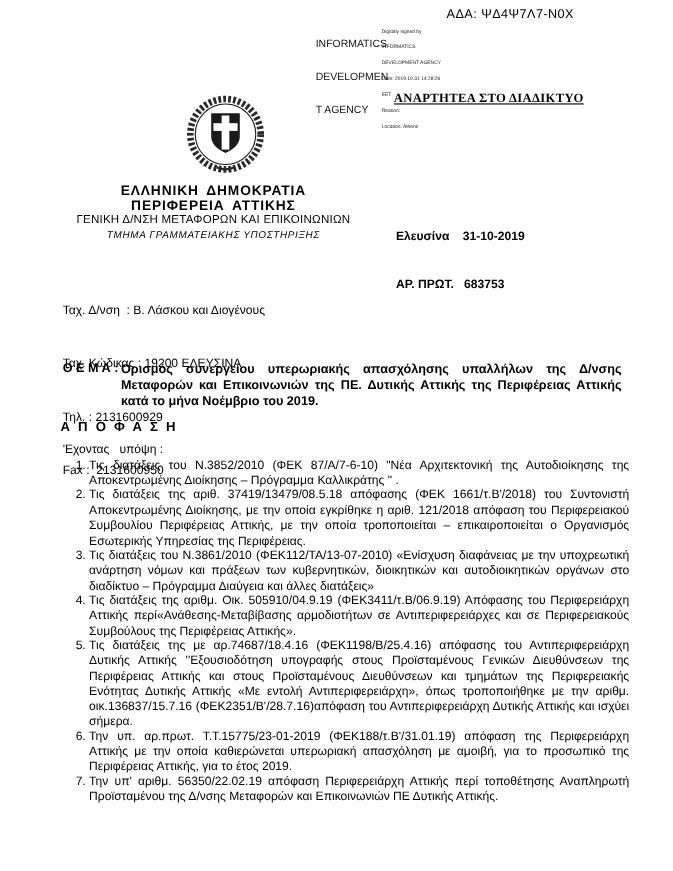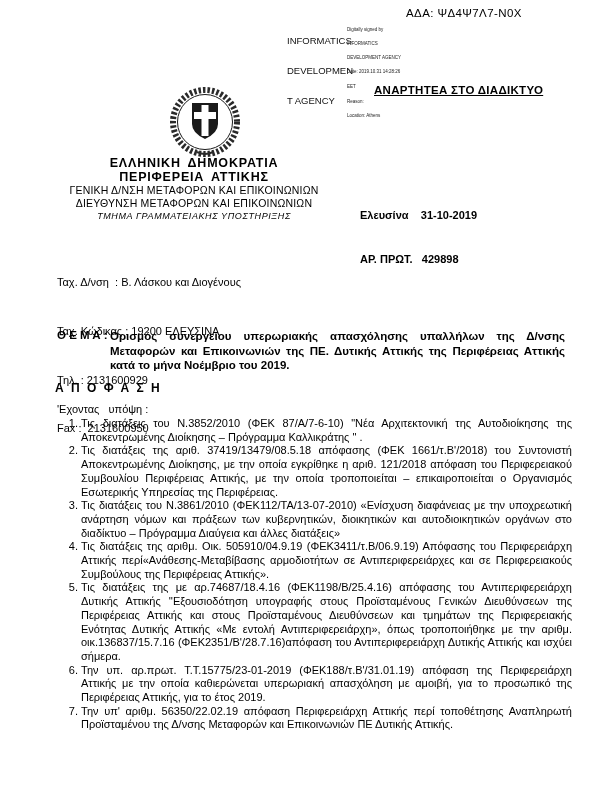--- a/index.html
+++ b/index.html
@@ -6,24 +6,24 @@
   .page{
     position:relative;width:612px;height:792px;background:#ffffff;
     font-family:"Liberation Sans",sans-serif;color:#000;overflow:hidden;
     margin:0 auto;
   }
   .abs{position:absolute;}
   .ada{left:406px;top:7px;font-size:11.5px;letter-spacing:0.4px;white-space:pre;}
   .sig-agency{left:287px;top:16px;font-size:9.5px;line-height:10px;color:#111;white-space:pre;}
   .sig-details{left:347px;top:17px;font-size:6px;line-height:6.4px;color:#222;
     transform:scale(0.75);transform-origin:top left;white-space:pre;}
-  .posted{left:374px;top:84px;font-size:11.5px;font-weight:bold;text-decoration:underline;
-    letter-spacing:0.3px;white-space:pre;}
+  .posted{left:358px;top:84px;font-size:11.5px;font-weight:bold;text-decoration:underline;
+    letter-spacing:0.3px;white-space:pre;font-family:Liberation Serif, serif;}
   .emblem{left:167px;top:86px;width:76px;height:74px;}
-  .orgblock{left:55px;top:156px;width:278px;text-align:center;}
+  .orgblock{left:55px;top:166px;width:278px;text-align:center;}
   .org-l1,.org-l2{font-size:12.5px;font-weight:bold;letter-spacing:0.8px;line-height:14px;word-spacing:3px;}
   .org-l3,.org-l4,.org-l5{font-size:10.5px;line-height:13px;letter-spacing:0.2px;}
   .org-l6{font-size:9px;line-height:13px;letter-spacing:0.6px;font-style:italic;}
   .contact{left:57px;top:242px;font-size:11px;line-height:16.2px;white-space:pre;}
   .dateblock{left:360px;top:179px;font-size:11px;font-weight:bold;line-height:14.5px;white-space:pre;}
   .subject{left:57px;top:329px;width:508px;display:flex;}
   .subject-label{width:53px;flex:0 0 53px;font-size:11.5px;font-weight:bold;white-space:pre;}
   .subject-text{flex:1;font-size:11.5px;font-weight:bold;line-height:14.6px;text-align:justify;}
   .decision{left:55px;top:381px;width:510px;text-align:left;font-size:12px;font-weight:bold;
     letter-spacing:2px;white-space:pre;}
@@ -63,34 +63,33 @@
     <path d="M25 17 h26 v21 q0 9 -13 15 q-13 -6 -13 -15 z" fill="#1a1a1a"></path>
     <rect x="34.5" y="19" width="7" height="31" fill="#ffffff"></rect>
     <rect x="27" y="26" width="22" height="7" fill="#ffffff"></rect>
     <path d="M30 66 q8 4 16 0" fill="none" stroke="#2a2a2a" stroke-width="2"></path>
   </svg>
 
   <div class="abs orgblock">
     <div class="org-l1">ΕΛΛΗΝΙΚΗ  ΔΗΜΟΚΡΑΤΙΑ</div>
     <div class="org-l2">ΠΕΡΙΦΕΡΕΙΑ  ΑΤΤΙΚΗΣ</div>
     <div class="org-l3">ΓΕΝΙΚΗ Δ/ΝΣΗ ΜΕΤΑΦΟΡΩΝ ΚΑΙ ΕΠΙΚΟΙΝΩΝΙΩΝ</div>
-    <div class="org-l4">ΔΙΕΥΘΥΝΣΗ ΜΕΤΑΦΟΡΩΝ  ΚΑΙ ΕΠΙΚΟΙΝΩΝΙΩΝ</div>
     <div class="org-l6">ΤΜΗΜΑ ΓΡΑΜΜΑΤΕΙΑΚΗΣ ΥΠΟΣΤΗΡΙΞΗΣ</div>
   </div>
 
   <div class="abs contact">
     <div>Ταχ. Δ/νση  : Β. Λάσκου και Διογένους</div>
     <div>Ταχ. Κώδικας : 19200 ΕΛΕΥΣΙΝΑ</div>
     <div>Τηλ. : 2131600929</div>
     <div>Fax :  2131600950</div>
   </div>
 
   <div class="abs dateblock">
     <div>Ελευσίνα    31-10-2019</div>
-    <div>ΑΡ. ΠΡΩΤ.   429898</div>
+    <div>ΑΡ. ΠΡΩΤ.   683753</div>
   </div>
 
   <div class="abs subject">
     <div class="subject-label">Θ Ε Μ Α :</div>
     <div class="subject-text">Ορισμός συνεργείου υπερωριακής απασχόλησης υπαλλήλων της Δ/νσης Μεταφορών και Επικοινωνιών της ΠΕ. Δυτικής Αττικής της Περιφέρειας Αττικής κατά το μήνα Νοέμβριο του 2019.</div>
   </div>
 
   <div class="abs decision">Α Π Ο Φ Α Σ Η</div>
 
   <div class="abs preamble">'Εχοντας   υπόψη :</div>

